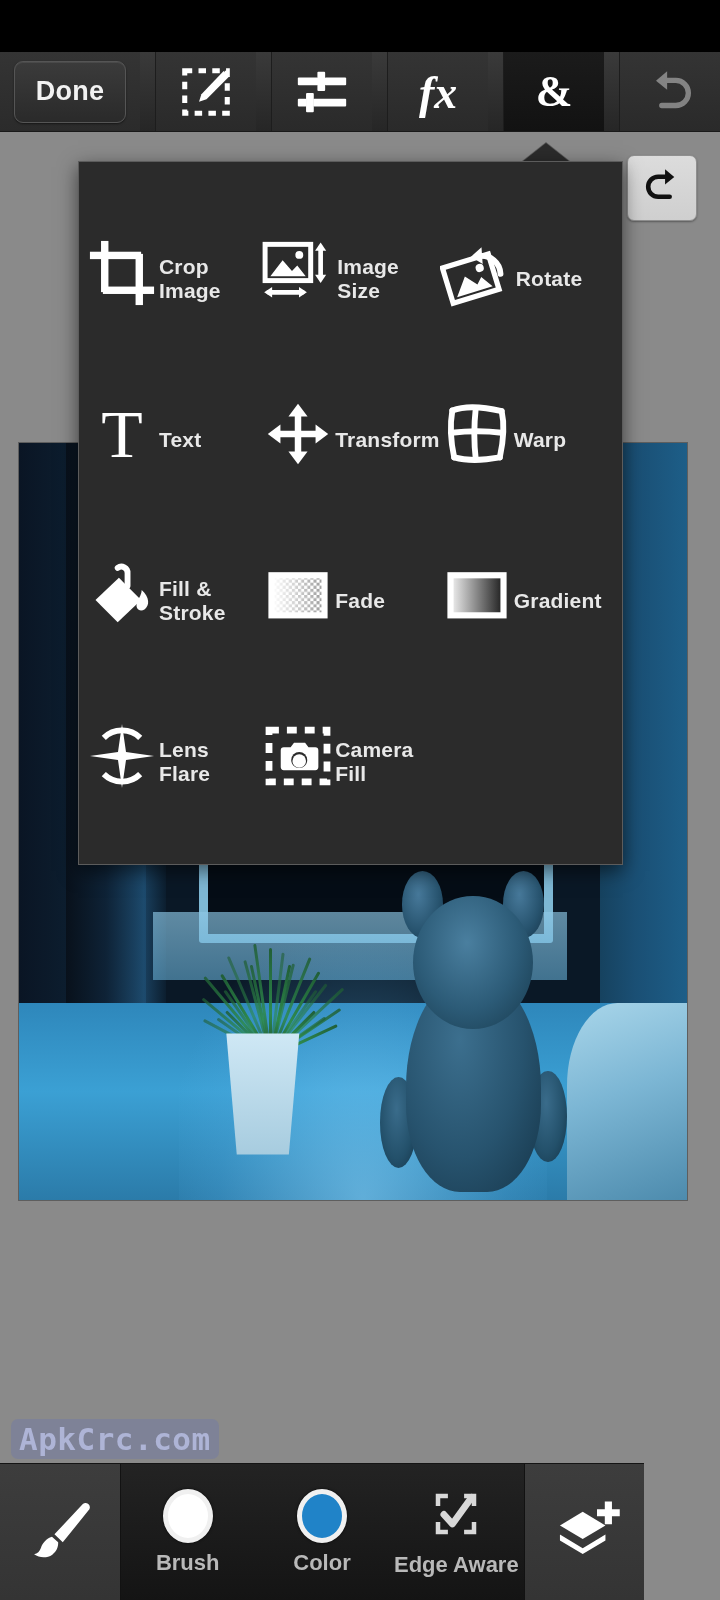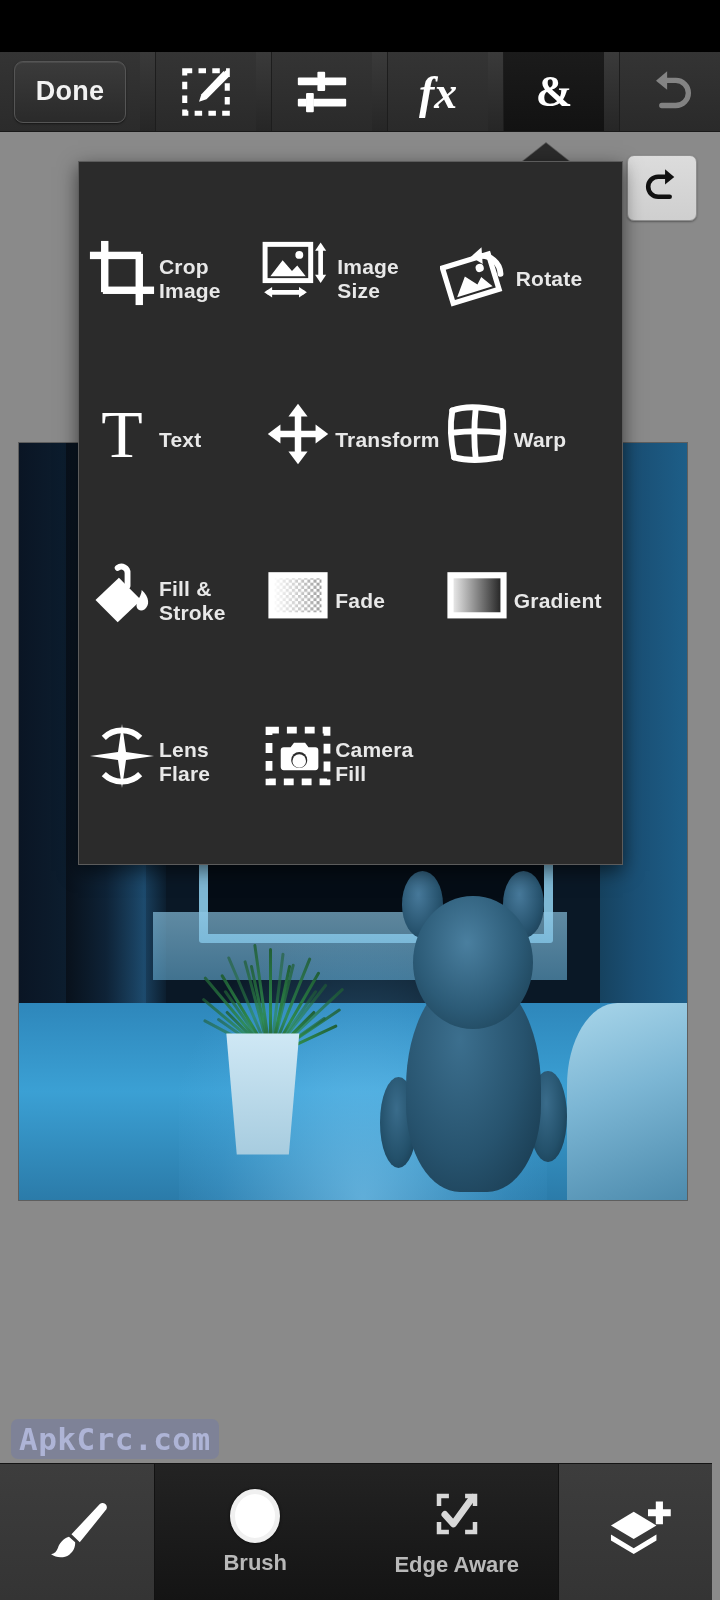--- a/index.html
+++ b/index.html
@@ -153,21 +153,21 @@
   
   .watermark{
     position:absolute; left:11px; top:1419px; padding:2px 8px;
     background:rgba(110,118,170,.42); border-radius:7px;
     color:#aeb4d6; font-size:31px; font-weight:bold; letter-spacing:.5px;
     font-family:"DejaVu Sans Mono", monospace;
   }
 
   
   .bottombar{
-    position:absolute; left:0; bottom:0; width:712px; height:137px;
+    position:absolute; left:0; bottom:0; width:644px; height:137px;
     background:linear-gradient(180deg,#3d3d3d 0%,#343434 100%);
     display:flex; align-items:stretch;
     border-top:1px solid #151515;
   }
   .bslot{ flex:1; display:flex; align-items:center; justify-content:center; position:relative; }
   .bcenter{
     width:405px; display:flex; align-items:stretch;
     background:linear-gradient(180deg,#232323 0%,#141414 100%);
     border-left:1px solid #121212; border-right:1px solid #121212;
   }
@@ -492,20 +492,24 @@
       </span>
     </div>
 
     <div class="bcenter">
 
       <div class="bitem">
         <span class="swatch white"></span>
         <span class="blab">Brush</span>
       </div>
 
+      <div class="bitem">
+        <span class="swatch" id="color-swatch" style="background: rgb(32, 131, 200);"></span>
+        <span class="blab">Color</span>
+      </div>
 
       <div class="bitem">
         <span>
           <svg width="54" height="54" viewBox="0 0 24 24">
             <g fill="none" stroke="#d8d8d8" stroke-width="2">
               <path d="M4 8.4 V4 H8.4"></path>
                 <path d="M15.6 4 H20 V8.4"></path>
               <path d="M20 15.6 V20 H15.6"></path>
                 <path d="M8.4 20 H4 V15.6"></path>
             </g>

